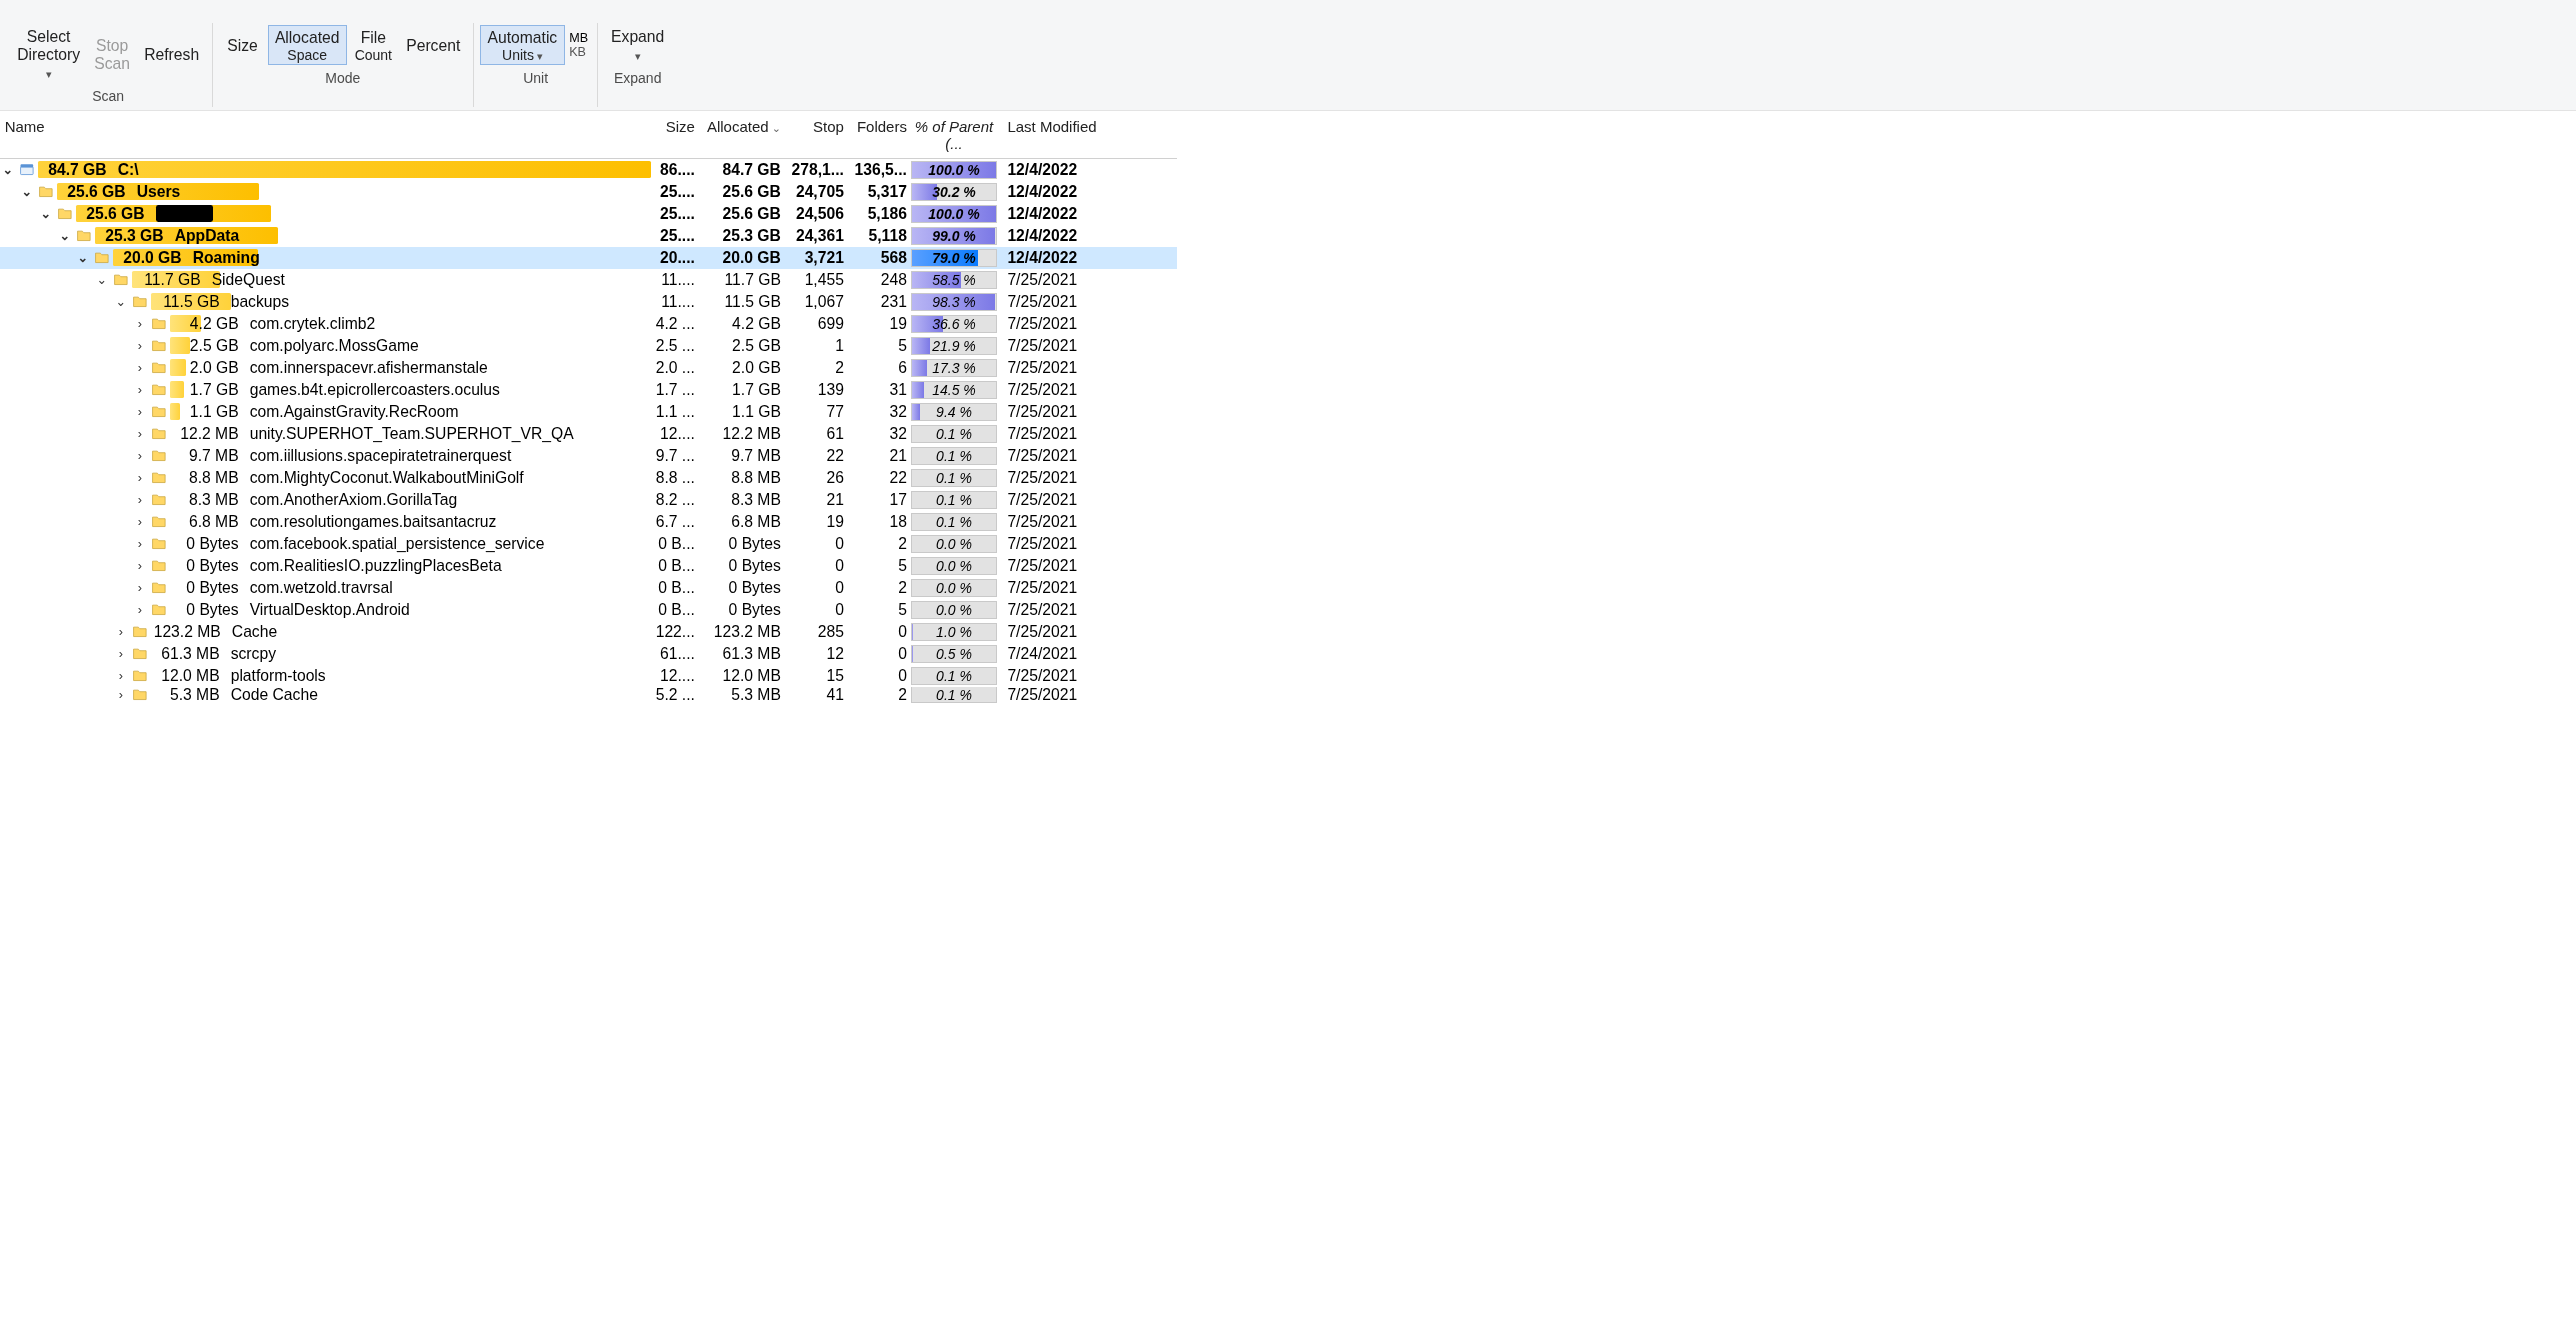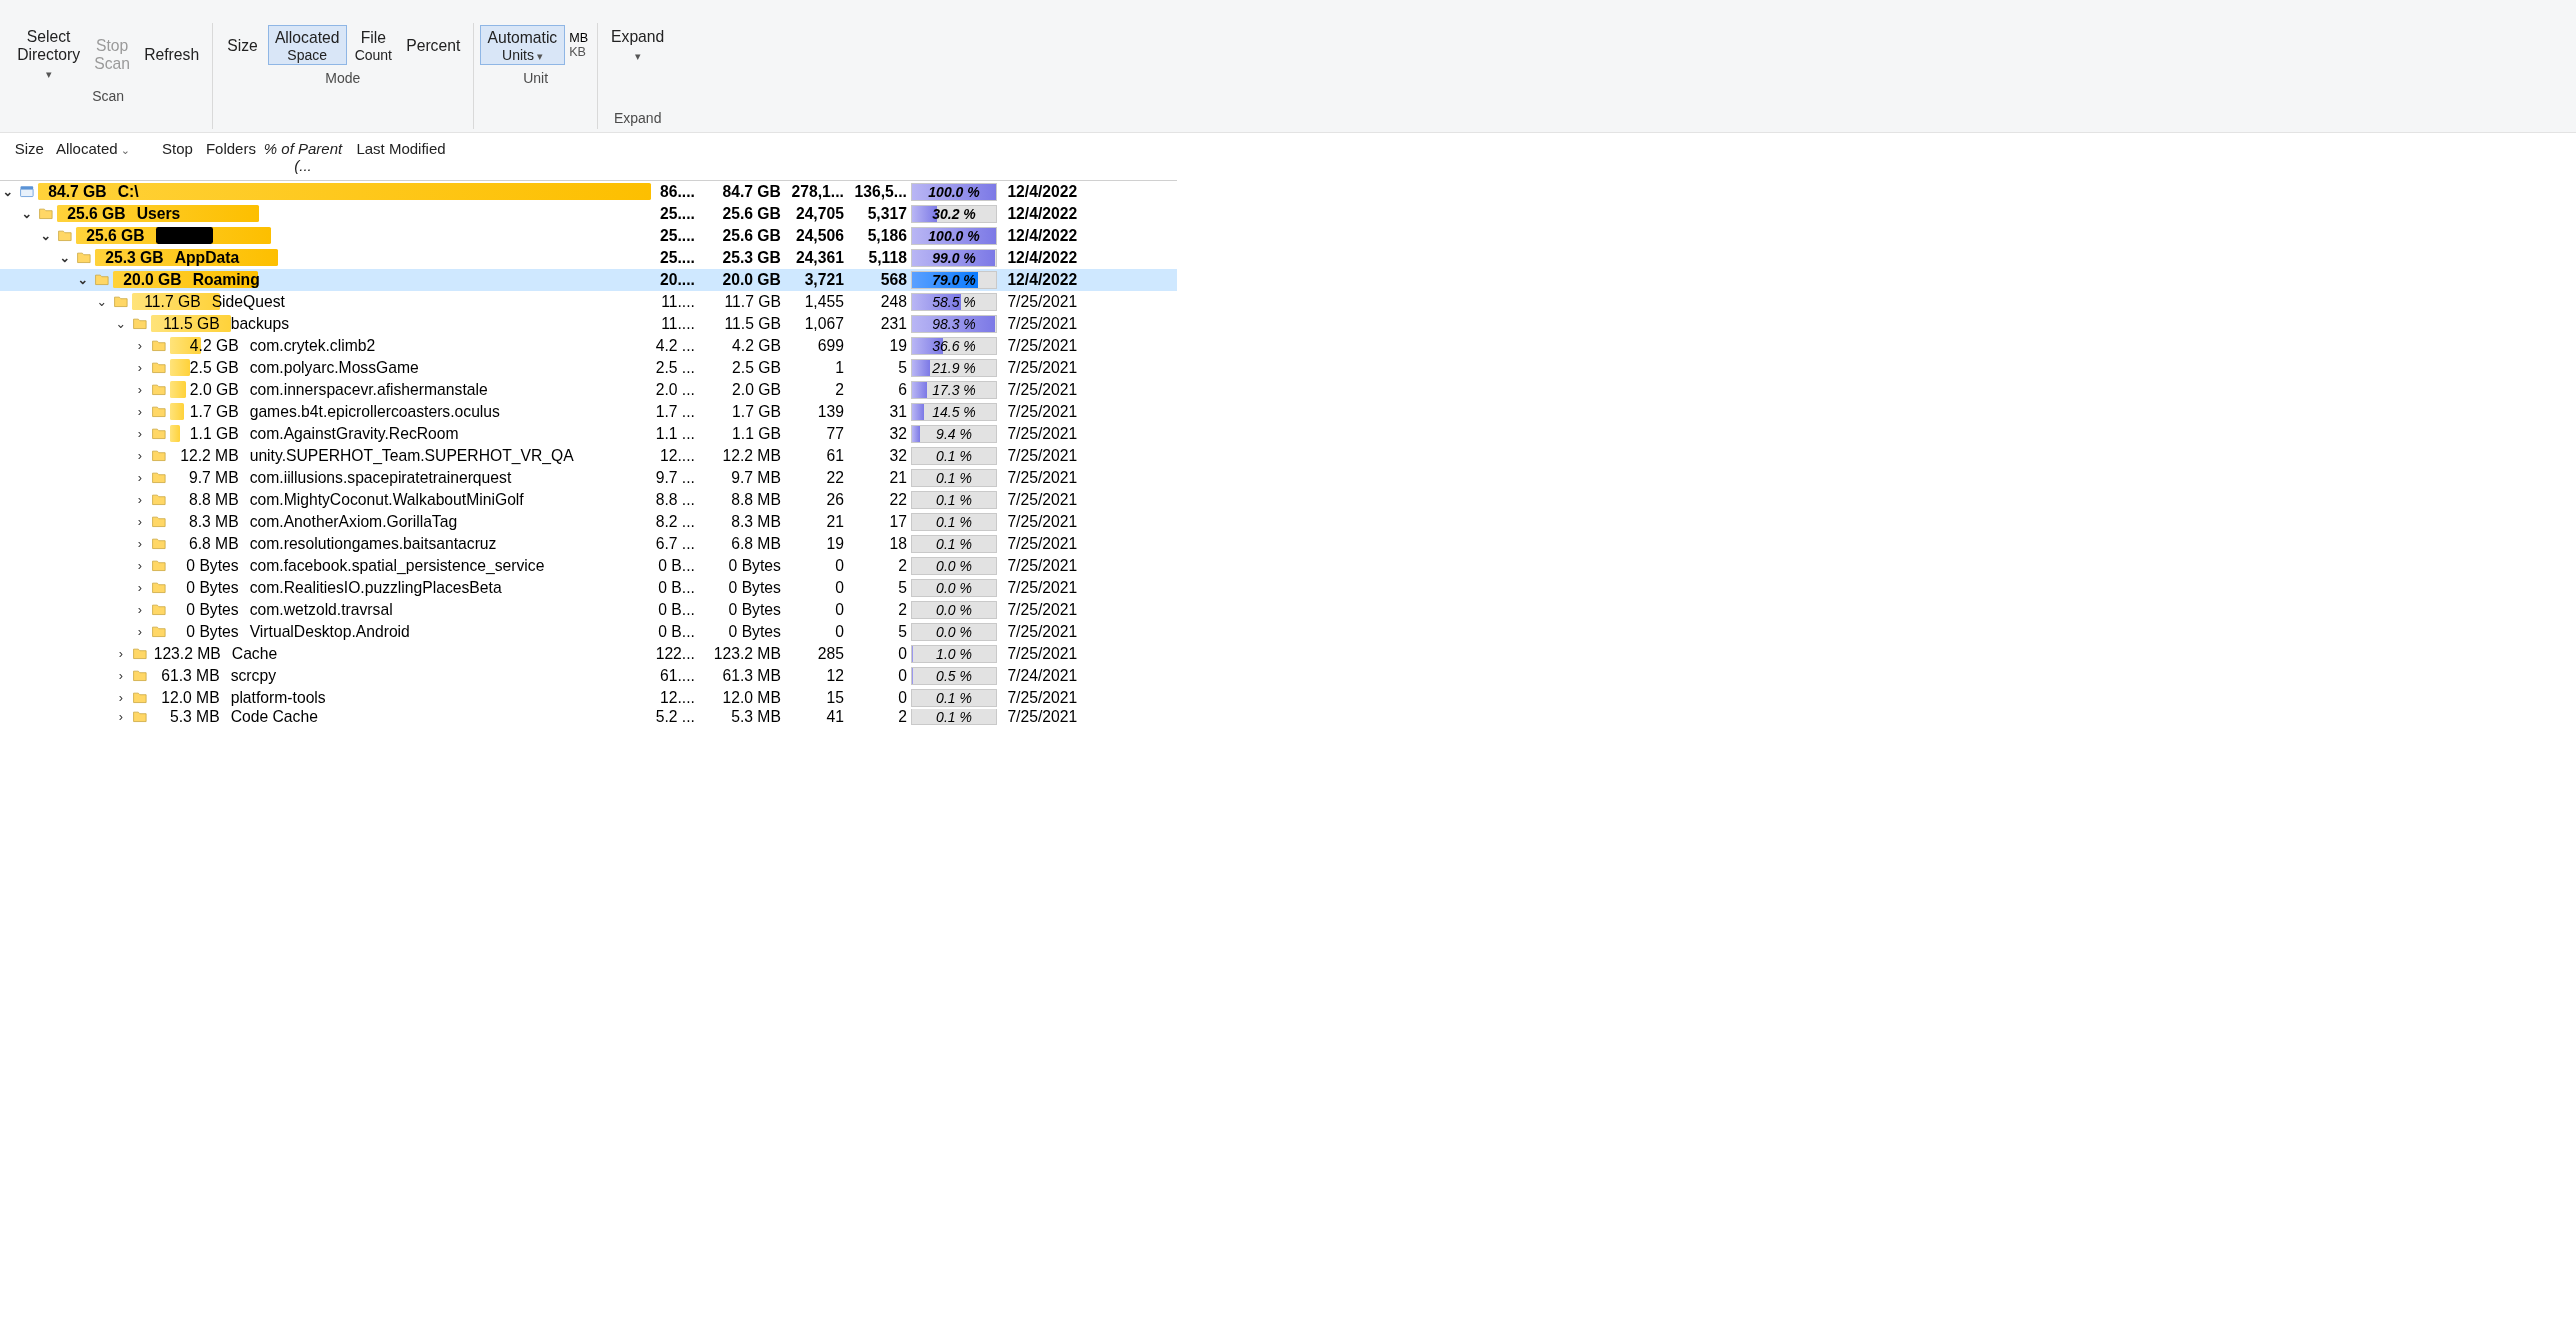--- a/index.html
+++ b/index.html
@@ -2,21 +2,21 @@
 <html style="font-size:12.6px"><head>
 <meta charset="utf-8">
 <style>
   * { box-sizing: border-box; margin: 0; padding: 0; }
   body { font-family: "Segoe UI", Arial, sans-serif; font-size: 15.7px; background: #fff; color: #000; width: 2576px; }
 
   
   .ribbon { background: #f5f6f7; border-bottom: 0.8px solid #e3e3e3; padding: 3.1px 4.7px 3.1px 4.7px; }
   .ribbon-row { display: flex; align-items: stretch; gap: 0; margin-top: 20px; }
   .ribbon-group { display: flex; flex-direction: column; align-items: center; border-right: 0.8px solid #d9d9d9; padding: 0 6.3px 3.1px; }
-  .ribbon-group:last-child { border-right: none; gap: 40px; }
+  .ribbon-group:last-child { border-right: none; }
   .ribbon-btns { display: flex; align-items: center; gap: 1.6px; padding-top: 1.6px; }
   .rbtn { display: flex; flex-direction: column; align-items: center; justify-content: center; padding: 3.1px 6.3px 1.6px; min-width: 47px; cursor: default; color: #222; }
   .rbtn.disabled { color: #9a9a9a; }
   .rbtn.active { background: #d9e6f7; border: 0.8px solid #8fb6e5; }
   .rbtn .sub { font-size: 14px; }
   .rgroup-label { font-size: 14px; color: #4b4b4b; margin-top: 4.7px; }
   .drop-caret::after { content: " ▾"; font-size: 11px; color: #555; }
   .unit-mini { display: flex; flex-direction: column; font-size: 12.6px; color: #555; line-height: 14px; padding: 1.6px 3.1px; }
   .unit-mini span:first-child { color: #000000; }
 
@@ -118,20 +118,21 @@
             <span class="drop-caret"></span>
         </div>
       </div>
       <div class="rgroup-label">Expand</div>
     </div>
   </div>
 </div>
 
 <div class="grid">
   <div class="hdr">
+    <div class="c-name">Name</div>
     <div class="c-size">Size</div>
     <div class="c-alloc sort-dn">Allocated</div>
     <div class="c-files">Stop</div>
     <div class="c-fold">Folders</div>
     <div class="c-pct">% of Parent (...</div>
     <div class="c-mod">Last Modified</div>
   </div>
   <div id="rows">
       <div class="row bold">
         <div class="name-cell">

